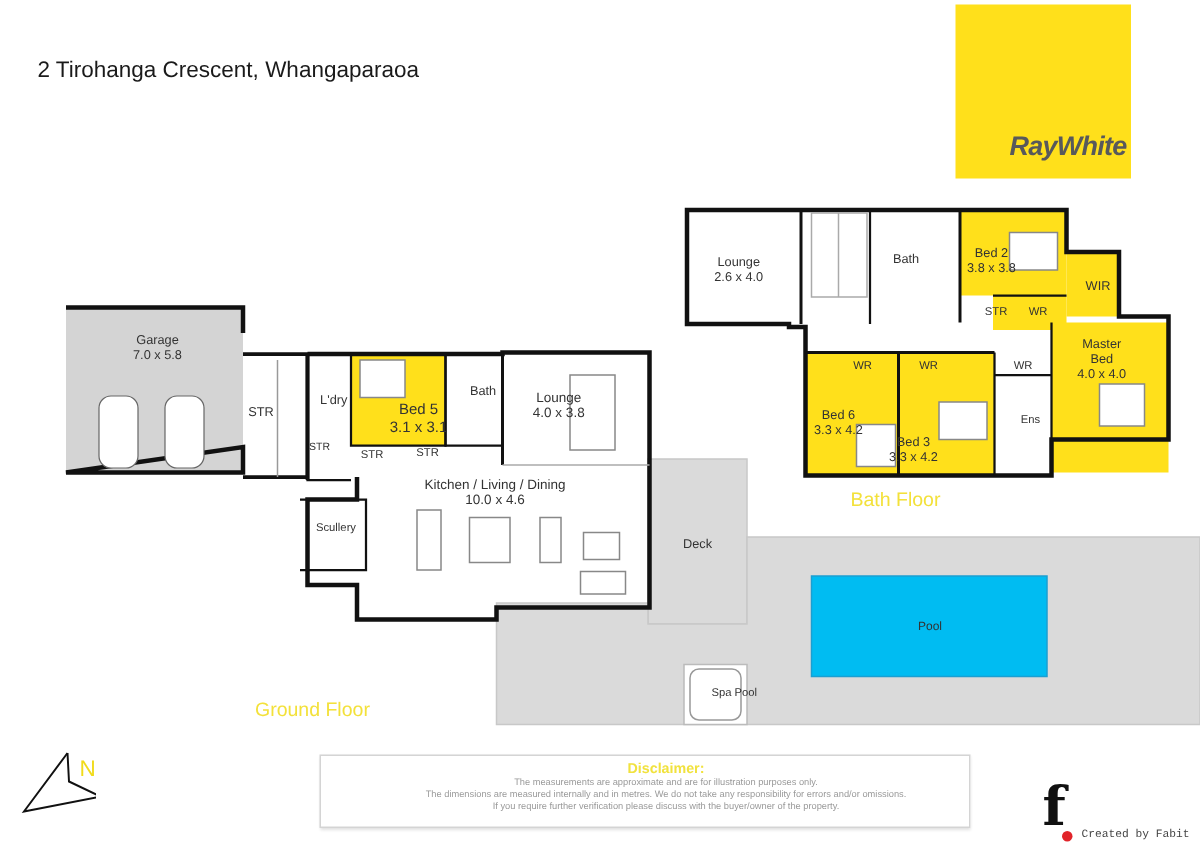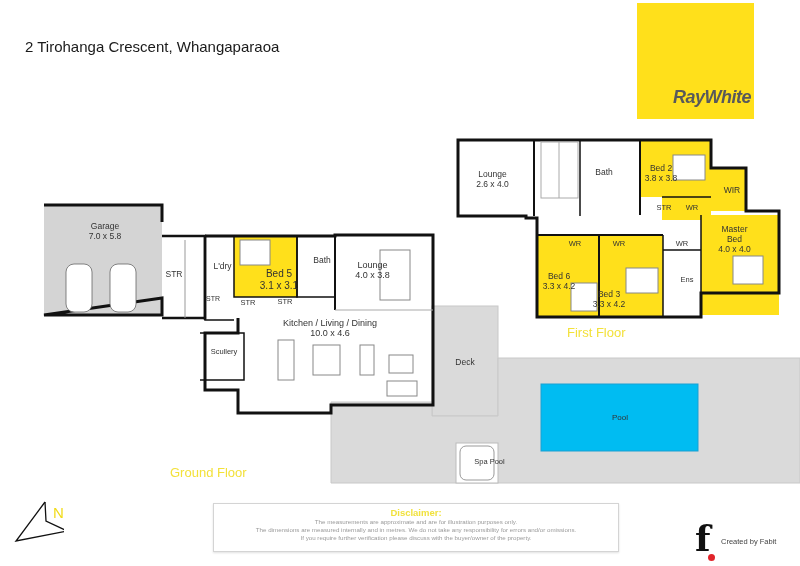--- a/index.html
+++ b/index.html
@@ -5,27 +5,27 @@
   html, body { margin: 0; padding: 0; background: #ffffff; }
   body { width: 800px; height: 566px; position: relative; overflow: hidden; font-family: "Liberation Sans", sans-serif; }
   .title { position: absolute; left: 25px; top: 38px; font-size: 15px; color: #1a1a1a; }
   .logo { position: absolute; left: 637px; top: 3px; width: 117px; height: 116px; background: #ffe01b; }
   .logo-text { position: absolute; left: 12px; bottom: 11px; font-size: 18px; font-weight: bold; font-style: italic; color: #58595b; letter-spacing: -0.5px; margin-left: 24px; }
   .plan { position: absolute; left: 0; top: 0; }
   .label { position: absolute; font-size: 8.5px; color: #333; text-align: center; line-height: 1.15; white-space: pre-line; }
   .floor-label { position: absolute; font-size: 13px; color: #f3e13a; }
   .north { position: absolute; left: 14px; top: 498px; }
   .north-n { position: absolute; left: 53px; top: 504px; font-size: 15px; color: #f1db1a; }
-  .disclaimer { position: absolute; left: 213px; top: 503px; width: 404px; height: 47px; border: 1px solid #d4d4d4; box-shadow: 0 1px 2px #e0e0e0; text-align: center; }
+  .disclaimer { position: absolute; left: 213px; top: 503px; width: 404px; height: 47px; border: 1px solid #d4d4d4; box-shadow: 0 1px 2px #e0e0e0; text-align: center; padding-left: 28px; }
   .disc-title { font-size: 9.5px; color: #f1e23e; font-weight: bold; margin-top: 3px; }
   .disc-line { font-size: 6.2px; color: #9a9a9a; line-height: 1.3; }
   .fabit { position: absolute; left: 695px; top: 520px; }
   .fabit-f { font-family: "DejaVu Serif", serif; font-size: 36px; color: #111; font-weight: bold; line-height: 1; }
   .fabit-dot { position: absolute; left: 13px; top: 34px; width: 7px; height: 7px; border-radius: 50%; background: #e1242a; }
-  .fabit-text { position: absolute; left: 26px; top: 17px; font-size: 7.5px; color: #444; white-space: nowrap; }
+  .fabit-text { position: absolute; left: 26px; top: 33px; font-size: 7.5px; color: #444; white-space: nowrap; font-family: Liberation Mono, monospace; }
 </style>
 </head>
 <body>
 
 <div class="title">2 Tirohanga Crescent, Whangaparaoa</div>
 
 <div class="logo">
   <div class="logo-text">RayWhite</div>
 </div>
 
@@ -129,21 +129,21 @@
 <div class="label" style="left:654px;top:204px;width:20px;font-size:7.5px">STR</div>
 <div class="label" style="left:682px;top:204px;width:20px;font-size:7.5px">WR</div>
 <div class="label" style="left:712px;top:225px;width:45px"><span>Master
 Bed</span><br><span>4.0 x 4.0</span></div>
 <div class="label" style="left:565px;top:240px;width:20px;font-size:7.5px">WR</div>
 <div class="label" style="left:609px;top:240px;width:20px;font-size:7.5px">WR</div>
 <div class="label" style="left:672px;top:240px;width:20px;font-size:7.5px">WR</div>
 <div class="label" style="left:540px;top:272px;width:38px"><span>Bed 6</span><br><span>3.3 x 4.2</span></div>
 <div class="label" style="left:590px;top:290px;width:38px"><span>Bed 3</span><br><span>3.3 x 4.2</span></div>
 <div class="label" style="left:677px;top:276px;width:20px;font-size:7.5px">Ens</div>
-<div class="floor-label" style="left:567px;top:325px">First Floor</div>
+<div class="floor-label" style="left:567px;top:325px">Bath Floor</div>
 
 <svg class="north" width="50" height="50" viewBox="0 0 50 50">
   <path d="M31 4 L2 43 L53 33" fill="none" stroke="#111" stroke-width="1.3"></path>
   <path d="M31 4 L32 23 L53 33" fill="none" stroke="#111" stroke-width="1.3"></path>
 </svg>
 <div class="north-n">N</div>
 
 <div class="disclaimer">
   <div class="disc-title">Disclaimer:</div>
   <div class="disc-line">The measurements are approximate and are for illustration purposes only.</div>

